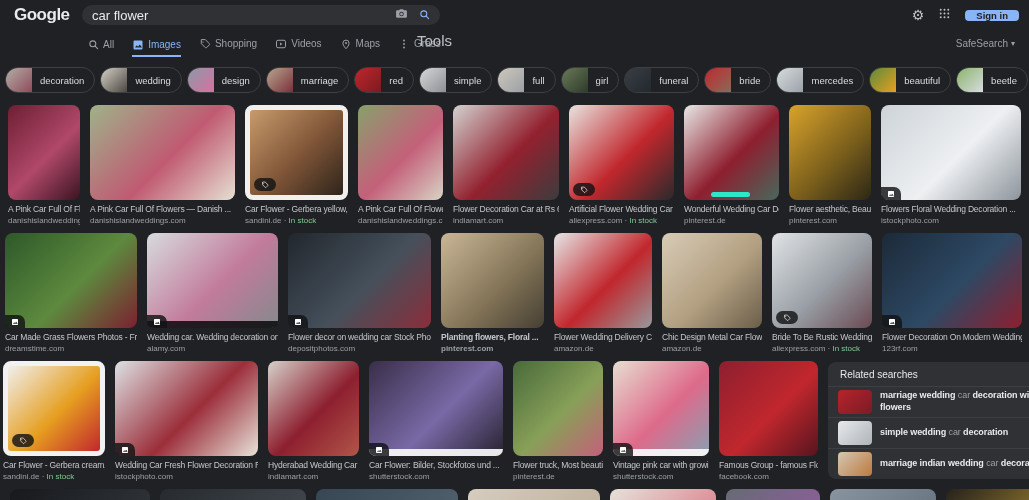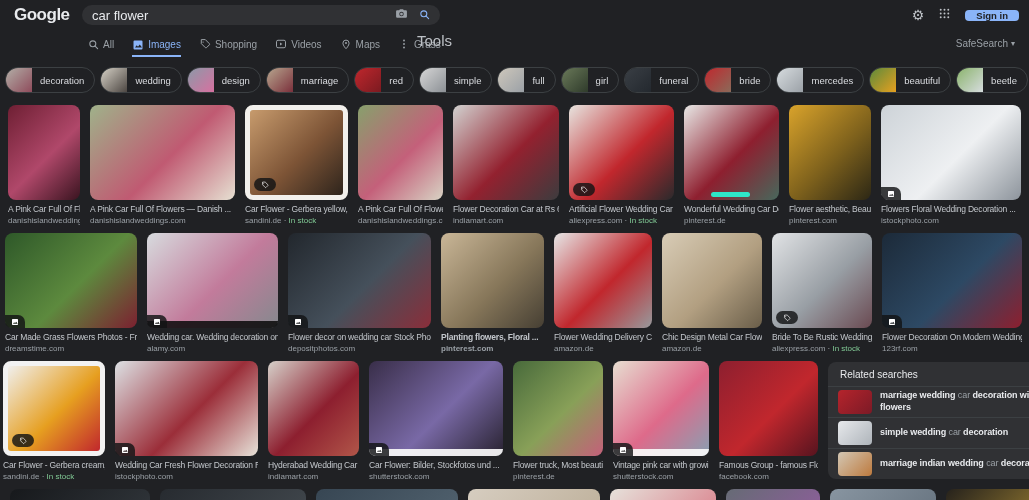--- a/index.html
+++ b/index.html
@@ -10,21 +10,21 @@
   .topbar{display:flex;align-items:center;height:30px;padding-left:14px;position:relative}
   .logo{font-size:17px;color:#e8eaed;font-weight:bold;letter-spacing:-0.5px;width:58px;cursor:pointer}
   .sbox{margin-left:10px;width:358px;height:20px;background:#303134;border-radius:11px;display:flex;align-items:center;padding:0 10px;gap:11px}
   .sbox input{flex:1;background:none;border:none;outline:none;color:#e8eaed;font-size:13px;font-family:inherit}
   .hright{position:absolute;right:10px;top:0;height:30px;display:flex;align-items:center;gap:14px}
   .gear{color:#bdc1c6;font-size:14px;line-height:1}
   .signin{background:#8ab4f8;color:#202124;font-size:9.5px;font-weight:bold;padding:0 11px;border-radius:4px;border:none;font-family:inherit}
 
   
   .nav{position:relative;height:27px;display:flex;align-items:flex-end;padding-left:88px;gap:18px}
-  .tab{display:flex;align-items:center;gap:4px;font-size:10px;color:#9aa0a6;padding-bottom:7px;cursor:pointer}
+  .tab{display:flex;gap:4px;font-size:10px;color:#9aa0a6;padding-bottom:7px;cursor:pointer}
   .tab.active{color:#8ab4f8;border-bottom:2.5px solid #8ab4f8;padding-bottom:4.5px}
   .tab svg{display:block}
   .tools{position:absolute;left:417px;bottom:8px;font-size:15px;color:#bdc1c6;cursor:pointer}
   .safesearch{position:absolute;right:14px;bottom:8px;font-size:10px;color:#9aa0a6;display:flex;align-items:center;gap:3px;cursor:pointer}
   .safesearch .chev{font-size:8px}
 
   
   .chiprow{display:flex;gap:5px;margin:10px 0 0 5px;height:26px;width:1029px;overflow:hidden}
   .chip{flex:none;display:flex;align-items:center;height:26px;border:1px solid #3c4043;border-radius:14px;overflow:hidden;padding-right:10px;background:#202124;cursor:pointer}
   .chip .cthumb{width:26px;height:26px;flex:none}

